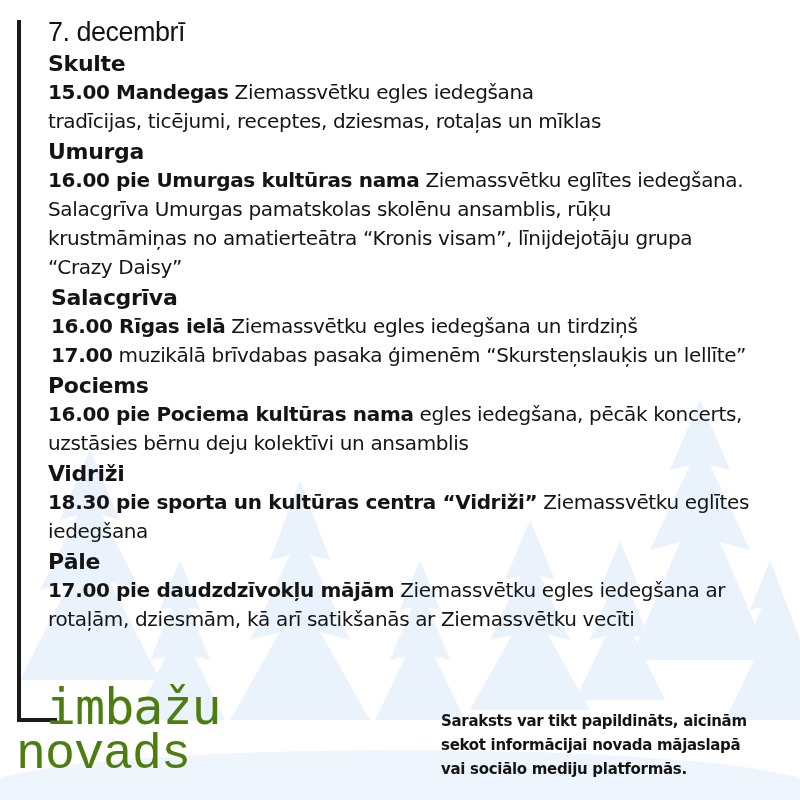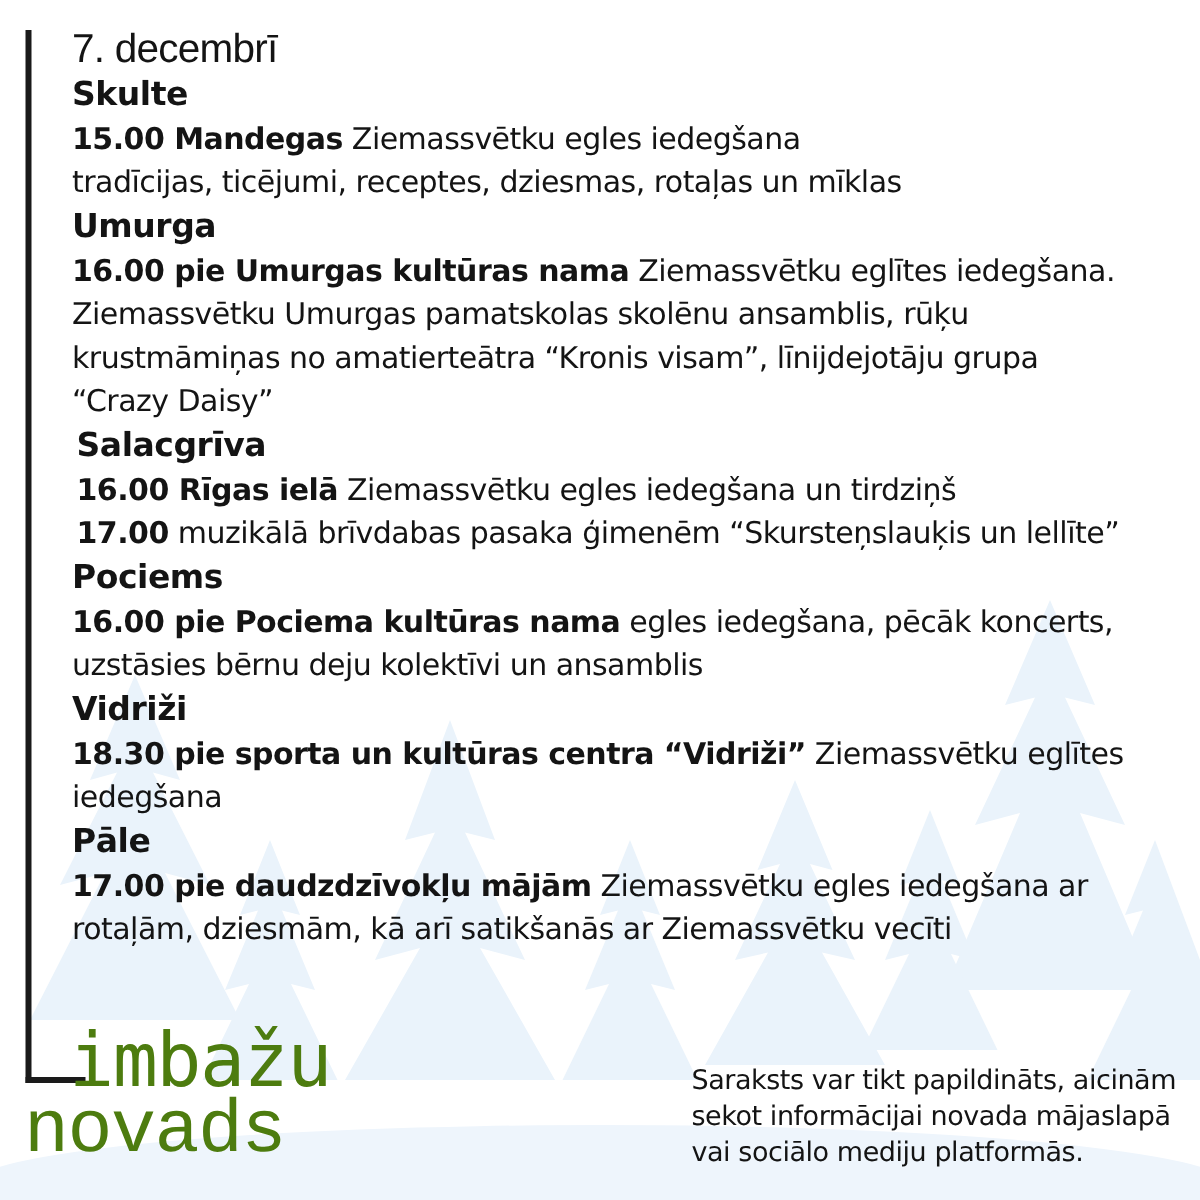--- a/index.html
+++ b/index.html
@@ -88,25 +88,25 @@
     }
     .logo-line2 {
       font-size: 50px;
       line-height: 50px;
       letter-spacing: -1px;
       margin-left: 2px;
       font-family: Liberation Mono, monospace;
     }
     .note {
       position: absolute;
-      left: 461px;
+      left: 441px;
       top: 709px;
       z-index: 3;
-      font-size: 18px;
-      font-weight: normal;
+      font-size: 15px;
+      font-weight: bold;
       line-height: 24px;
       letter-spacing: -0.3px;
     }
     .note div { white-space: nowrap; }
   </style>
 </head>
 <body>
 
 <svg class="bg-trees" viewBox="0 0 800 800" xmlns="http://www.w3.org/2000/svg">
   <g fill="#eaf3fb">
@@ -130,21 +130,21 @@
 
   <div class="section">
     <h2 class="place">Skulte</h2>
     <p class="line"><b>15.00 Mandegas</b><span> Ziemassvētku egles iedegšana</span></p>
     <p class="line"><span>tradīcijas, ticējumi, receptes, dziesmas, rotaļas un mīklas</span></p>
   </div>
 
   <div class="section">
     <h2 class="place">Umurga</h2>
     <p class="line"><b>16.00 pie Umurgas kultūras nama</b><span> Ziemassvētku eglītes iedegšana.</span></p>
-    <p class="line"><span>Ziemassvētku Umurgas pamatskolas skolēnu ansamblis, rūķu</span></p>
+    <p class="line"><span>Salacgrīva Umurgas pamatskolas skolēnu ansamblis, rūķu</span></p>
     <p class="line"><span>krustmāmiņas no amatierteātra “Kronis visam”, līnijdejotāju grupa</span></p>
     <p class="line"><span>“Crazy Daisy”</span></p>
   </div>
 
   <div class="section indent">
     <h2 class="place">Salacgrīva</h2>
     <p class="line"><b>16.00 Rīgas ielā</b><span> Ziemassvētku egles iedegšana un tirdziņš</span></p>
     <p class="line"><b>17.00</b><span> muzikālā brīvdabas pasaka ģimenēm “Skursteņslauķis un lellīte”</span></p>
   </div>
 

